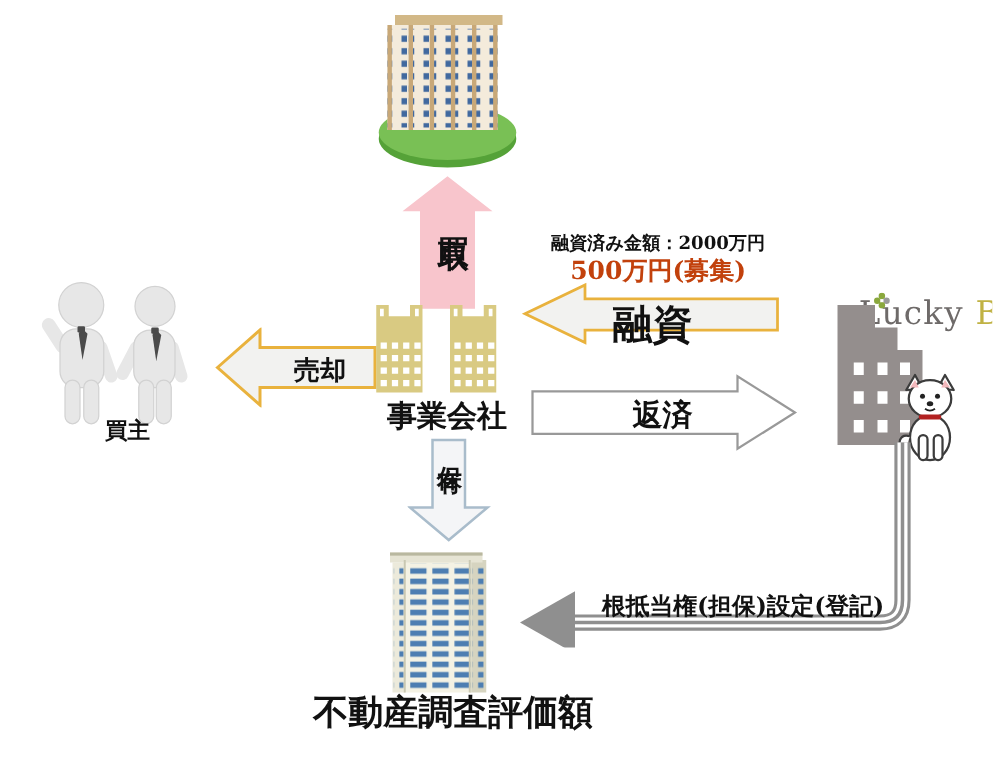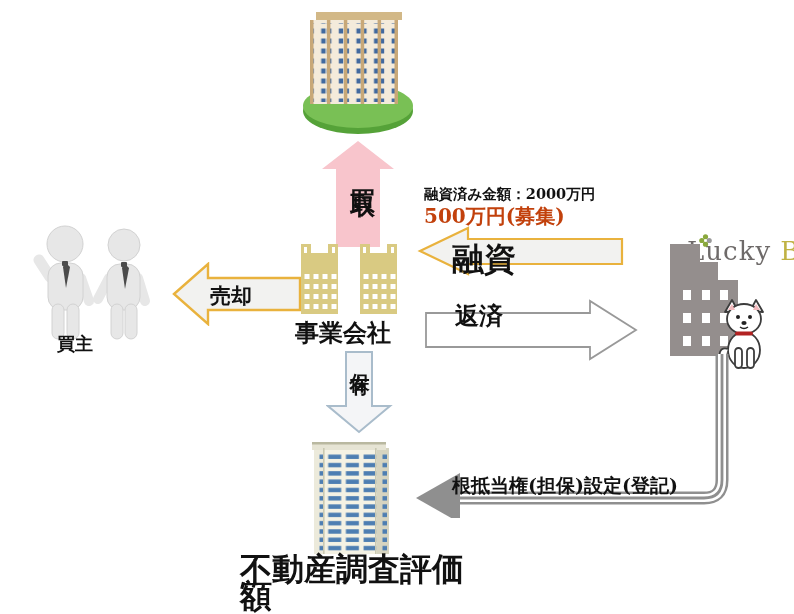--- a/index.html
+++ b/index.html
@@ -1,25 +1,25 @@
 <!DOCTYPE html>
 <html><head>
 <meta charset="utf-8">
 <style>
   html,body{margin:0;padding:0;background:#fff;}
   #stage{position:relative;width:794px;height:614px;background:#ffffff;overflow:hidden;
          font-family:"DejaVu Serif","Liberation Serif",serif;}
   .abs{position:absolute;}
   .jp{font-weight:bold;color:#111;}
-  .center{}
+  .center{text-align:center;}
   .vtext{writing-mode:vertical-rl;text-orientation:upright;letter-spacing:3px;}
   .note1{font-size:14.5px;font-weight:bold;color:#111;}
   .note2{font-size:20px;font-weight:bold;color:#c2410c;}
   .mortgage{font-size:19px;line-height:23px;font-weight:bold;color:#111;}
-  .valuation{font-size:32px;line-height:27px;font-weight:bold;color:#111;}
+  .valuation{font-size:28px;line-height:27px;font-weight:bold;color:#111;}
   .logo{font-size:26px;color:#6e6a69;letter-spacing:1px;white-space:pre;}
   .logo .gold{color:#c0b244;}
   .entity-label{font-size:24px;font-weight:bold;color:#111;}
 </style>
 </head>
 <body>
 
 <div id="stage">
 
   <svg class="abs" style="left:300px;top:6px;" width="120" height="132" viewBox="0 0 120 132">
@@ -56,21 +56,21 @@
   <div class="abs note2 center" style="left:424px;top:203px;width:205px;">500万円(募集)</div>
 
   <svg class="abs" style="left:416px;top:226px;" width="210" height="52" viewBox="0 0 210 52">
     <polygon points="4,25 52,2 52,13 206,13 206,38 52,38 52,48" fill="#f2f2f0" stroke="#e9b23d" stroke-width="2.2"></polygon>
   </svg>
   <div class="abs jp center" style="left:452px;top:238px;width:140px;font-size:32px;">融資</div>
 
   <svg class="abs" style="left:424px;top:296px;" width="214" height="68" viewBox="0 0 214 68">
     <polygon points="2,17 166,17 166,5 212,34 166,63 166,51 2,51" fill="#ffffff" stroke="#999999" stroke-width="1.8"></polygon>
   </svg>
-  <div class="abs jp center" style="left:455px;top:300px;width:150px;font-size:24px;">返済</div>
+  <div class="abs jp center" style="left:455px;top:316px;width:150px;font-size:24px;">返済</div>
 
   <svg class="abs" style="left:300px;top:244px;" width="100" height="74" viewBox="0 0 100 74">
     <g fill="#d9ca82">
       <path d="M1,0 h10 v9 h17 v-9 h10 v70 h-37 z"></path>
       <path d="M60,0 h10 v9 h17 v-9 h10 v70 h-37 z"></path>
     </g>
     <g fill="#ffffff">
       <rect x="4" y="3" width="3" height="6"></rect>
         <rect x="32" y="3" width="3" height="6"></rect>
       <rect x="63" y="3" width="3" height="6"></rect>

